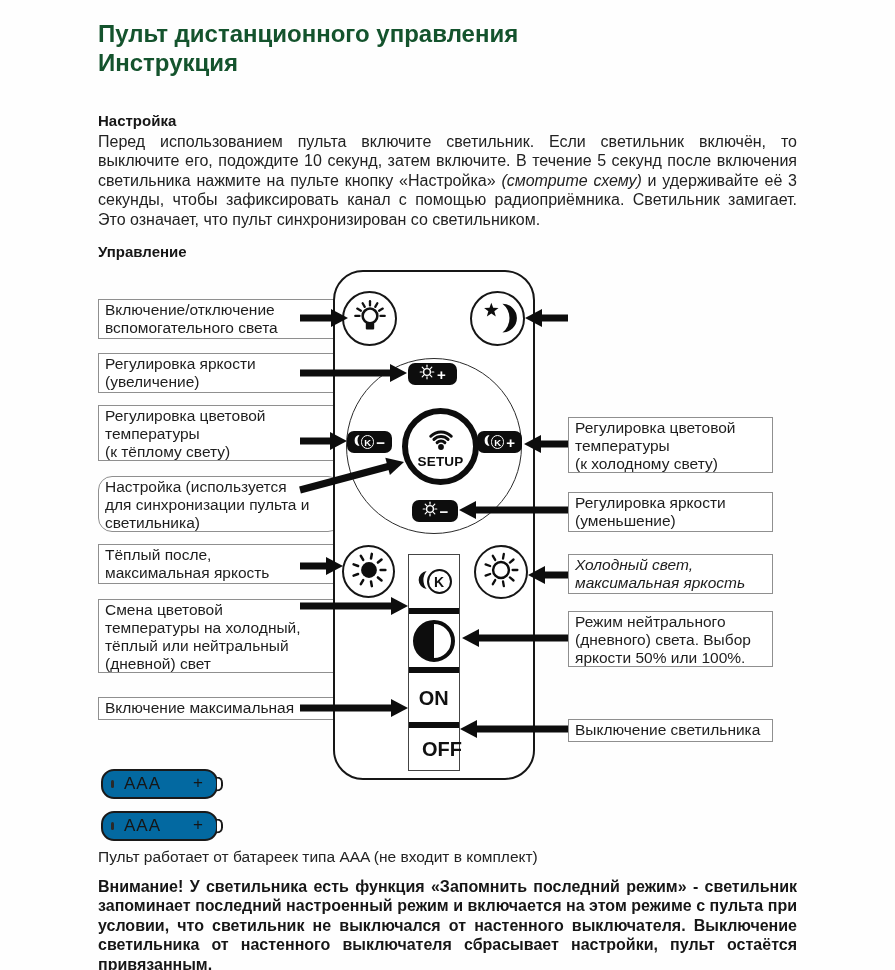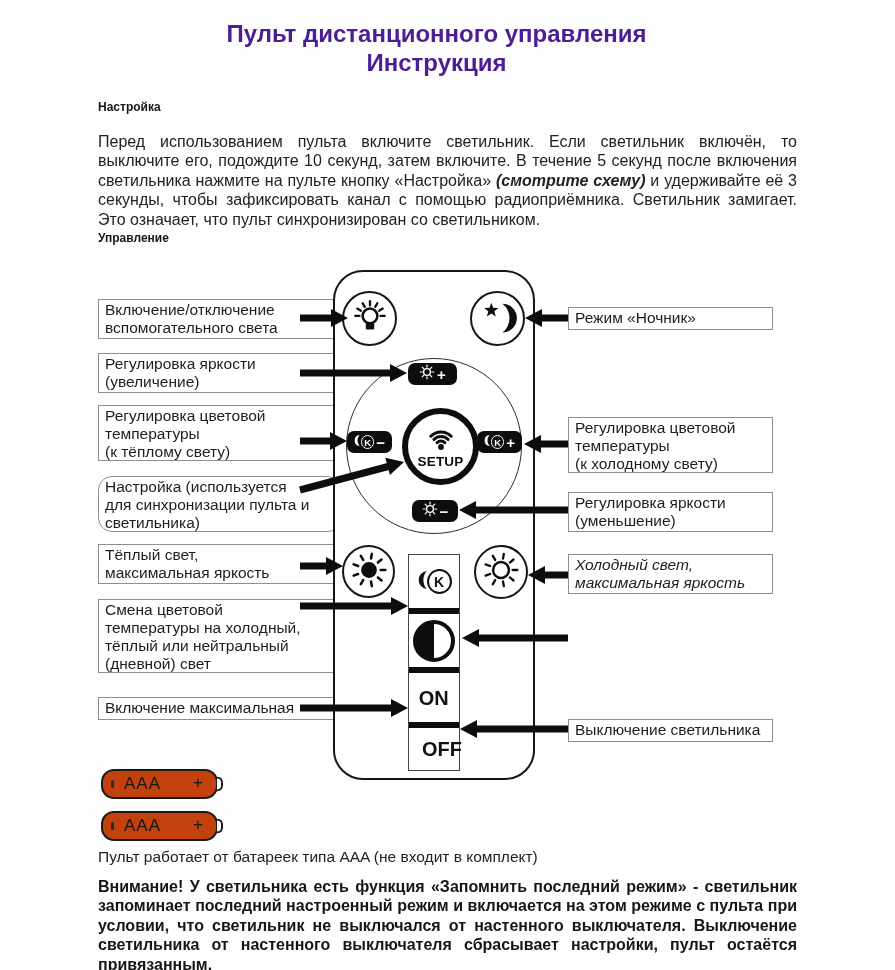--- a/index.html
+++ b/index.html
@@ -1,22 +1,22 @@
 <!DOCTYPE html>
 <html><head>
 <meta charset="utf-8">
 <style>
   html,body{margin:0;padding:0;background:#fff;}
   #canvas{position:relative;width:895px;height:970px;background:#fefefe;
           font-family:"Liberation Sans","DejaVu Sans",sans-serif;color:#1d1d1d;overflow:hidden;}
   .abs{position:absolute;}
   
-  .doc-title{left:98px;top:19px;width:677px;text-align:center;font-weight:bold;
-             font-size:24px;line-height:29px;color:#4c1d95;}
-  .heading{font-weight:bold;font-size:12px;color:#161616;}
+  .doc-title{left:98px;top:19px;width:677px;font-weight:bold;
+             font-size:24px;line-height:29px;color:#14532d;}
+  .heading{font-weight:bold;font-size:15px;color:#161616;margin-top:12px;}
   .para{width:699px;text-align:justify;font-size:16px;line-height:19.4px;color:#222;}
   .warn{font-weight:bold;color:#161616;}
   
   .callout{position:absolute;background:#fff;border:1px solid #8f8f8f;box-sizing:border-box;
            padding:1px 6px;font-size:15.5px;line-height:18px;white-space:pre-line;color:#1d1d1d;}
   .cl{left:98px;width:244px;}
   .cr{left:568px;width:205px;}
   
   .remote-body{left:333px;top:270px;width:202px;height:510px;border:2px solid #161616;
                border-radius:30px;background:#fff;box-sizing:border-box;}
@@ -41,30 +41,30 @@
   .sep{height:6px;background:#0d0d0d;flex:none;}
   .c1{height:53px;}.c2{height:53px;}.c3{height:49px;}.c4{flex:1;margin-left:16px;}
   .onoff{font-weight:bold;font-size:21px;color:#111;transform:scaleX(0.95);}
   .kdot-big{display:flex;align-items:center;justify-content:center;width:25px;height:25px;
         border:2.5px solid #111;border-radius:50%;background:#fff;color:#111;font-size:14px;
         font-weight:bold;margin-left:-8px;z-index:2;box-sizing:border-box;}
   .half-circle{width:42px;height:42px;border:4.5px solid #0d0d0d;border-radius:50%;box-sizing:border-box;
         background:linear-gradient(90deg,#0d0d0d 0 50%,#fff 50% 100%);}
   
   .battery{position:absolute;left:101px;width:117px;height:30px;border:2.5px solid #1a1a1a;
-           border-radius:13px;background:#c2410c;box-sizing:border-box;}
+           border-radius:13px;background:#0369a1;box-sizing:border-box;}
   .battery .nub{position:absolute;right:-7px;top:50%;transform:translateY(-50%);width:6px;height:15px;
            border:2.5px solid #1a1a1a;border-left:none;border-radius:0 6px 6px 0;background:#fff;box-sizing:border-box;}
   .battery .minusmark{position:absolute;left:8px;top:50%;transform:translateY(-50%);width:2.5px;height:8px;
            background:#2a2a2a;border-radius:2px;}
   .battery .type{position:absolute;left:21px;top:50%;transform:translateY(-52%);font-size:17px;letter-spacing:1px;color:#161616;}
   .battery .plus{position:absolute;right:13px;top:50%;transform:translateY(-54%);font-size:17px;color:#161616;}
   
   #arrows{position:absolute;left:0;top:0;pointer-events:none;z-index:40;}
-  .itx{font-style:italic;font-weight:bold;}
+  .itx{font-style:italic;}
 </style>
 </head>
 <body>
 
 <div id="canvas">
 
   <div class="abs doc-title">
     <div>Пульт дистанционного управления</div>
     <div>Инструкция</div>
   </div>
@@ -76,36 +76,38 @@
   <div class="callout cl" style="top:299px;height:40px;">Включение/отключение
 вспомогательного света</div>
   <div class="callout cl" style="top:353px;height:40px;">Регулировка яркости
 (увеличение)</div>
   <div class="callout cl" style="top:405px;height:56px;">Регулировка цветовой
 температуры
 (к тёплому свету)</div>
   <div class="callout cl" style="top:476px;height:56px;border-radius:14px;">Настройка (используется
 для синхронизации пульта и
 светильника)</div>
-  <div class="callout cl" style="top:544px;height:40px;">Тёплый свет,
+  <div class="callout cl" style="top:544px;height:40px;">Тёплый после,
 максимальная яркость</div>
   <div class="callout cl" style="top:599px;height:74px;">Смена цветовой
 температуры на холодный,
 тёплый или нейтральный
 (дневной) свет</div>
   <div class="callout cl" style="top:697px;height:23px;">Включение максимальная</div>
 
-  <div class="callout cr" style="top:307px;height:23px;">Режим «Ночник»</div>
   <div class="callout cr" style="top:417px;height:56px;">Регулировка цветовой
 температуры
 (к холодному свету)</div>
   <div class="callout cr" style="top:492px;height:40px;">Регулировка яркости
 (уменьшение)</div>
   <div class="callout cr" style="top:554px;height:40px;font-style:italic;">Холодный свет,
 максимальная яркость</div>
+  <div class="callout cr" style="top:611px;height:56px;">Режим нейтрального
+(дневного) света. Выбор
+яркости 50% или 100%.</div>
   <div class="callout cr" style="top:719px;height:23px;">Выключение светильника</div>
 
   <div class="abs remote-body"></div>
 
   <div class="round-btn" style="left:342px;top:291px;width:55px;height:55px;">
     <span>
       <svg width="40" height="42" viewBox="-18 -22 36 40">
         <g stroke="#111" stroke-width="2.2" stroke-linecap="round">
           <line x1="10" y1="-3" x2="14" y2="-3"></line>
             <line x1="8.66" y1="-8" x2="12.12" y2="-10"></line>

